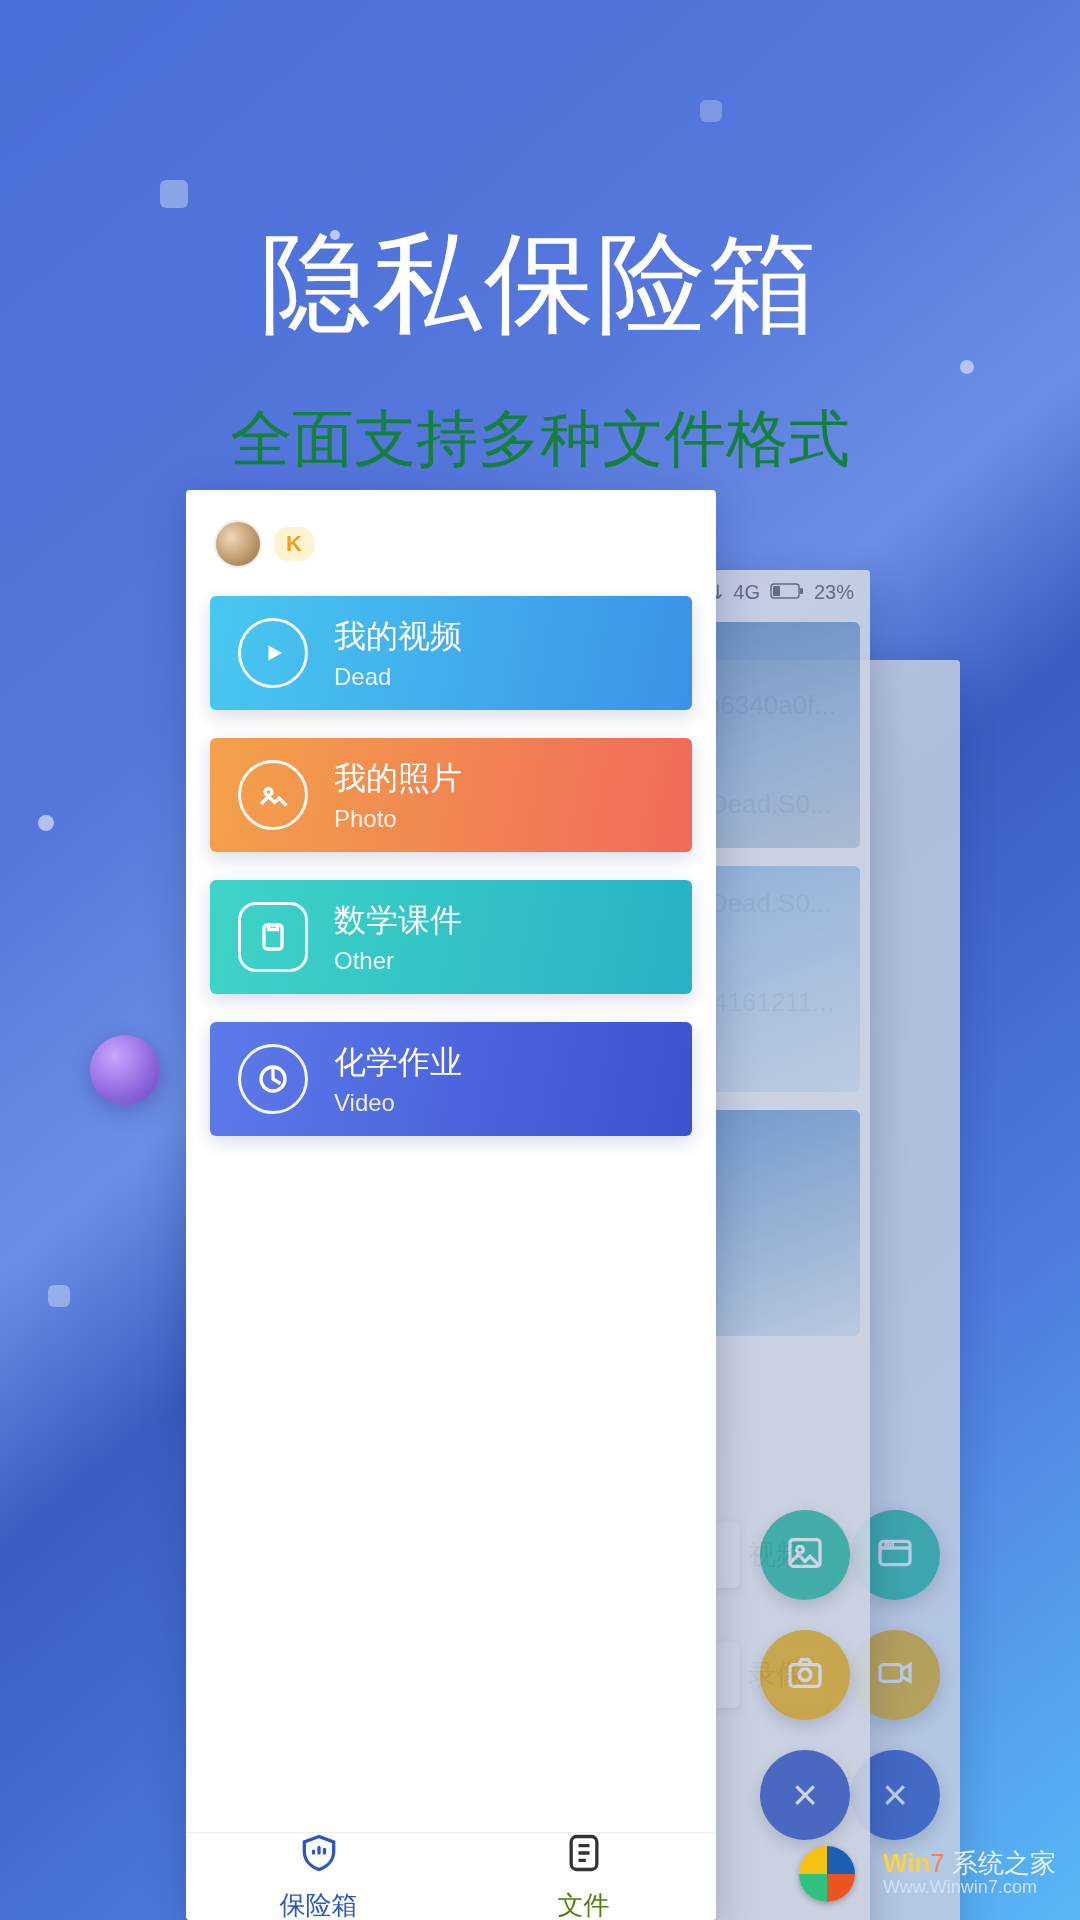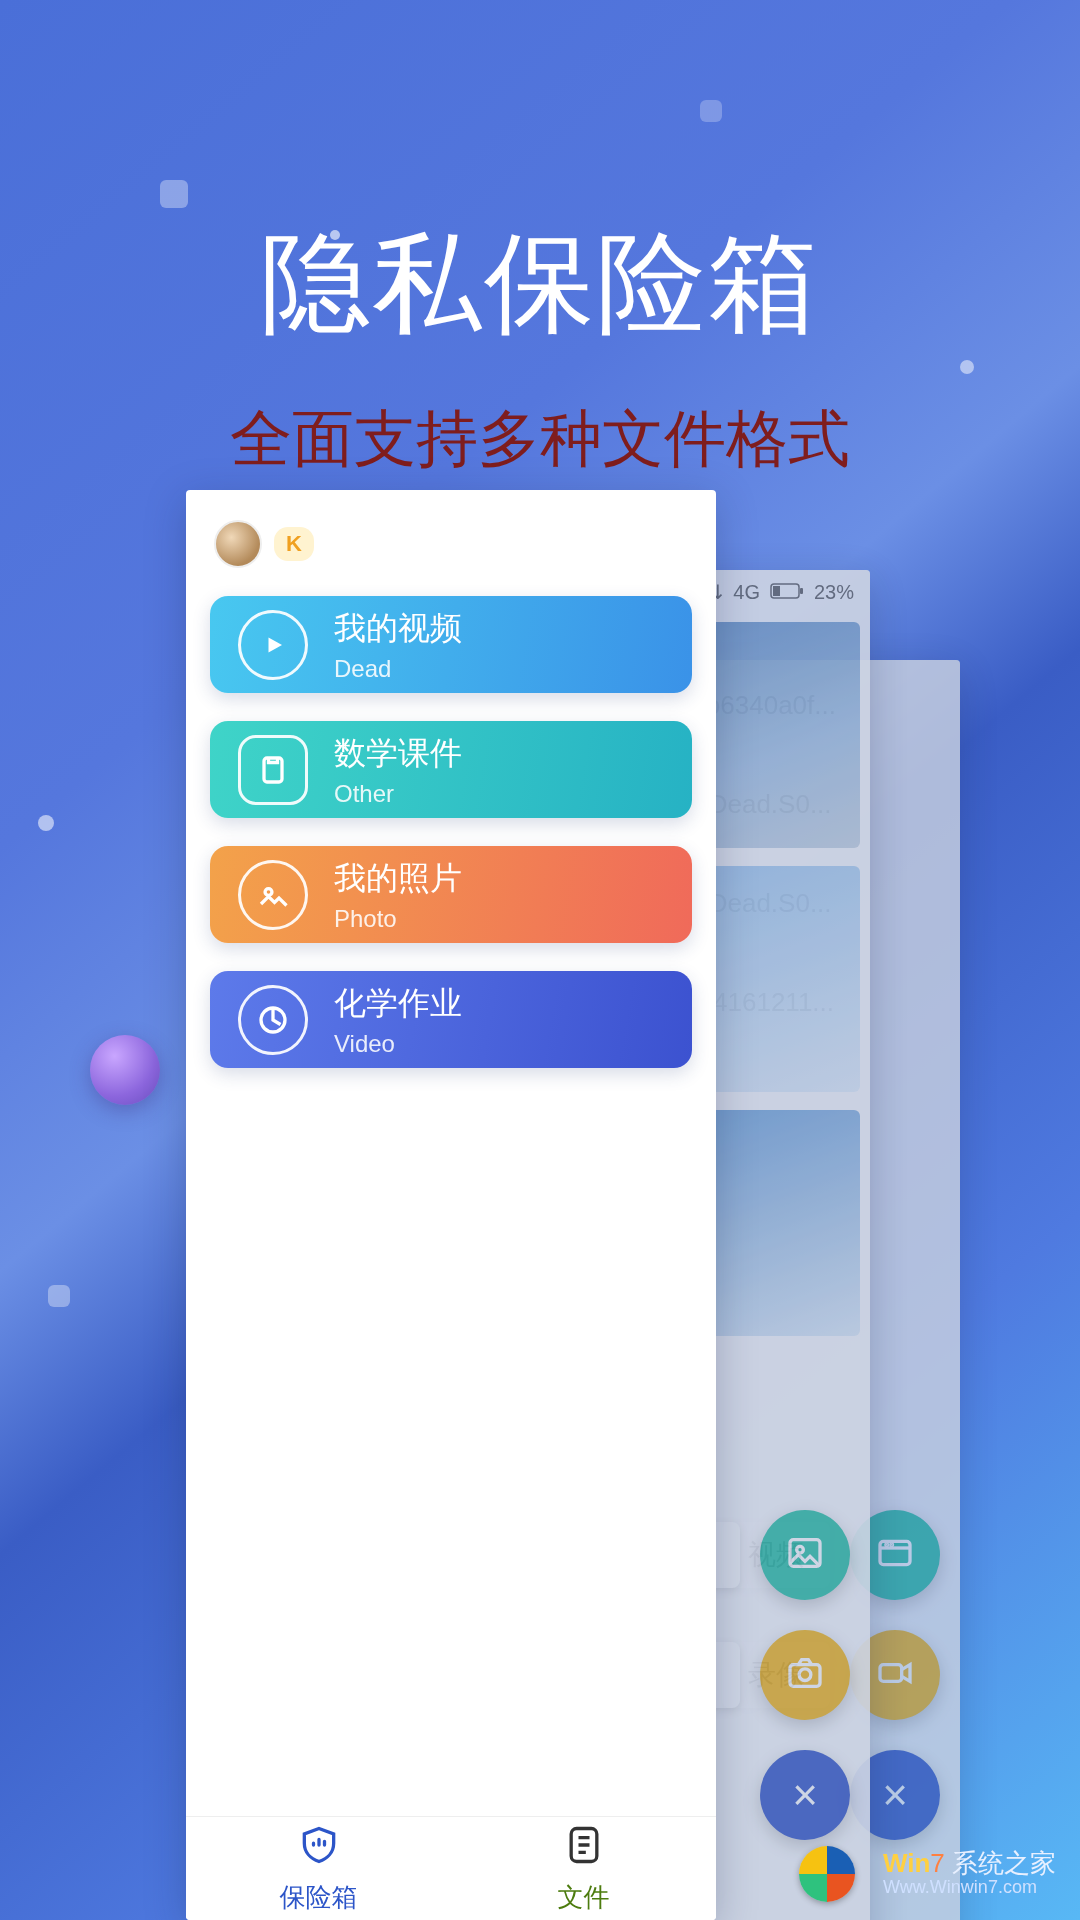--- a/index.html
+++ b/index.html
@@ -13,21 +13,21 @@
 .bg-sq.a { left:160px; top:180px; width:28px; height:28px; background:rgba(255,255,255,.35); }
 .bg-sq.b { left:700px; top:100px; width:22px; height:22px; background:rgba(255,255,255,.25); }
 .bg-sq.c { left:48px; top:1285px; width:22px; height:22px; background:rgba(255,255,255,.35); }
 .bg-dot { position:absolute; border-radius:50%; }
 .bg-dot.a { left:330px; top:230px; width:10px; height:10px; background:rgba(255,255,255,.6); }
 .bg-dot.b { left:960px; top:360px; width:14px; height:14px; background:rgba(255,255,255,.5); }
 .bg-dot.c { left:38px; top:815px; width:16px; height:16px; background:rgba(255,255,255,.55); }
 .bg-circle { position:absolute; left:90px; top:1035px; width:70px; height:70px; border-radius:50%; background:radial-gradient(circle at 35% 30%, #c9a6ff, #8c66dd 60%, #6a4ec0); box-shadow:0 6px 20px rgba(60,40,120,.35); }
 .hero { position:absolute; top:210px; left:0; width:100%; text-align:center; color:#fff; }
 .hero-title { font-size:110px; font-weight:500; letter-spacing:2px;text-align:center; }
-.hero-sub { font-size:62px; font-weight:400; margin-top:38px; color:#7f1d1d; }
+.hero-sub { font-size:62px; font-weight:400; margin-top:38px; color:#15803d; }
 
 .card { position:absolute; background:#fff; border-radius:4px; box-shadow:0 10px 40px rgba(20,30,70,.25); overflow:hidden; }
 .card.back  { left:570px; top:660px; width:390px; height:1290px; background:#f3f5f8; opacity:.82; }
 .card.mid   { left:380px; top:570px; width:490px; height:1380px; background:#fafbfc; opacity:.90; }
 .card.mid::after, .card.back::after { content:""; position:absolute; inset:0; background:rgba(90,110,160,.28); }
 .card.front { left:186px; top:490px; width:530px; height:1430px; background:#fff; }
 
 .status-bar { display:flex; justify-content:flex-end; align-items:center; gap:10px; padding:10px 16px 6px; font-size:20px; color:#666; }
 .status-bar .sig { display:inline-flex; align-items:flex-end; gap:2px; }
 .status-bar .sig i { display:block; width:4px; background:#666; border-radius:1px; }
@@ -51,31 +51,31 @@
 .fab { width:90px; height:90px; border-radius:50%; display:flex; align-items:center; justify-content:center; color:#fff; box-shadow:0 6px 18px rgba(0,0,0,.2); }
 .fab.teal { background:#2bc2a4; }
 .fab.amber { background:#f5b81a; }
 .fab.blue { background:#3658c8; font-size:44px; }
 
 .front-top { display:flex; align-items:center; gap:12px; padding:30px 28px 18px; }
 .avatar { width:48px; height:48px; border-radius:50%; background:radial-gradient(circle at 35% 35%, #f0d8b8, #b38a5a 70%); border:2px solid #eee; }
 .badge { background:#fff3d0; color:#f0a020; font-weight:700; font-size:22px; padding:4px 12px; border-radius:14px; }
 
 .cat-list { padding:10px 24px; display:flex; flex-direction:column; gap:28px; }
-.cat { height:97px; border-radius:18px; display:flex; align-items:center; gap:26px; padding:0 28px; color:#fff; box-shadow:0 6px 18px rgba(40,60,120,.18); }
+.cat { height:114px; border-radius:6px; display:flex; align-items:center; gap:26px; padding:0 28px; color:#fff; box-shadow:0 6px 18px rgba(40,60,120,.18); }
 .cat.video { background:linear-gradient(100deg,#48c8f0,#3a92e8); }
 .cat.photo { background:linear-gradient(100deg,#f3a24a,#f06a5a); }
 .cat.other { background:linear-gradient(100deg,#3fd4c8,#26b2c4); }
 .cat.audio { background:linear-gradient(100deg,#5d7aea,#3c52d0); }
 .cat-ic { width:70px; height:70px; border:3px solid rgba(255,255,255,.92); border-radius:50%; display:flex; align-items:center; justify-content:center; flex:0 0 auto; }
 .cat-ic svg { width:36px; height:36px; }
 .cat-txt .t { font-size:32px; font-weight:500; }
 .cat-txt .s { font-size:24px; opacity:.88; margin-top:4px; }
 
-.front-tab { position:absolute; bottom:0; left:0; right:0; height:104px; display:flex; border-top:1px solid #eee; background:#fff; }
+.front-tab { position:absolute; bottom:0; left:0; right:0; height:88px; display:flex; border-top:1px solid #eee; background:#fff; }
 .tab { flex:1; display:flex; flex-direction:column; align-items:center; justify-content:center; gap:6px; font-size:26px; color:#4d7c0f; }
 .tab.active { color:#2c55c8; }
 .tab svg { width:44px; height:44px; }
 
 .watermark { position:absolute; right:24px; bottom:18px; display:flex; align-items:center; gap:28px; color:#e8f0ff; font-size:26px; }
 .watermark .logo { width:56px; height:56px; border-radius:50%; background:conic-gradient(#1a5fb4 0 25%, #e95420 0 50%, #2ec27e 0 75%, #f6c211 0); box-shadow:0 2px 6px rgba(0,0,0,.3); }
 .watermark .wm-t { line-height:1.05; }
 .watermark .wm-s { font-size:18px; color:#cfe0ff; }
 .watermark .wm-b b{ color:#ffd040; } .watermark .wm-b i{ color:#ff8040; font-style:normal; }
 </style>
@@ -200,43 +200,43 @@
           <svg viewBox="0 0 24 24" fill="#fff">
             <path d="M9 7l9 5-9 5z"></path>
           </svg>
         </div>
       <div class="cat-txt">
           <div class="t">我的视频</div>
           <div class="s">Dead</div>
         </div>
     </div>
 
+    <div class="cat photo">
+      <div class="cat-ic">
+          <svg viewBox="0 0 24 24" fill="none" stroke="#fff" stroke-width="2.2">
+            <circle cx="9" cy="10" r="2.3"></circle>
+            <path d="M4 18l5-5 4 4 3-3 5 5"></path>
+          </svg>
+        </div>
+      <div class="cat-txt">
+          <div class="t">我的照片</div>
+          <div class="s">Photo</div>
+        </div>
+    </div>
+
     <div class="cat other">
       <div class="cat-ic" style="border-radius:18px">
           <svg viewBox="0 0 24 24" fill="none" stroke="#fff" stroke-width="2.2">
             <rect x="6" y="4" width="12" height="16" rx="2"></rect>
             <path d="M9 4v3h6V4"></path>
           </svg>
         </div>
       <div class="cat-txt">
           <div class="t">数学课件</div>
           <div class="s">Other</div>
-        </div>
-    </div>
-
-    <div class="cat photo">
-      <div class="cat-ic">
-          <svg viewBox="0 0 24 24" fill="none" stroke="#fff" stroke-width="2.2">
-            <circle cx="9" cy="10" r="2.3"></circle>
-            <path d="M4 18l5-5 4 4 3-3 5 5"></path>
-          </svg>
-        </div>
-      <div class="cat-txt">
-          <div class="t">我的照片</div>
-          <div class="s">Photo</div>
         </div>
     </div>
 
     <div class="cat audio">
       <div class="cat-ic">
           <svg viewBox="0 0 24 24" fill="none" stroke="#fff" stroke-width="2.2">
             <circle cx="12" cy="12" r="8"></circle>
             <path d="M12 4v8l5 3"></path>
           </svg>
         </div>

